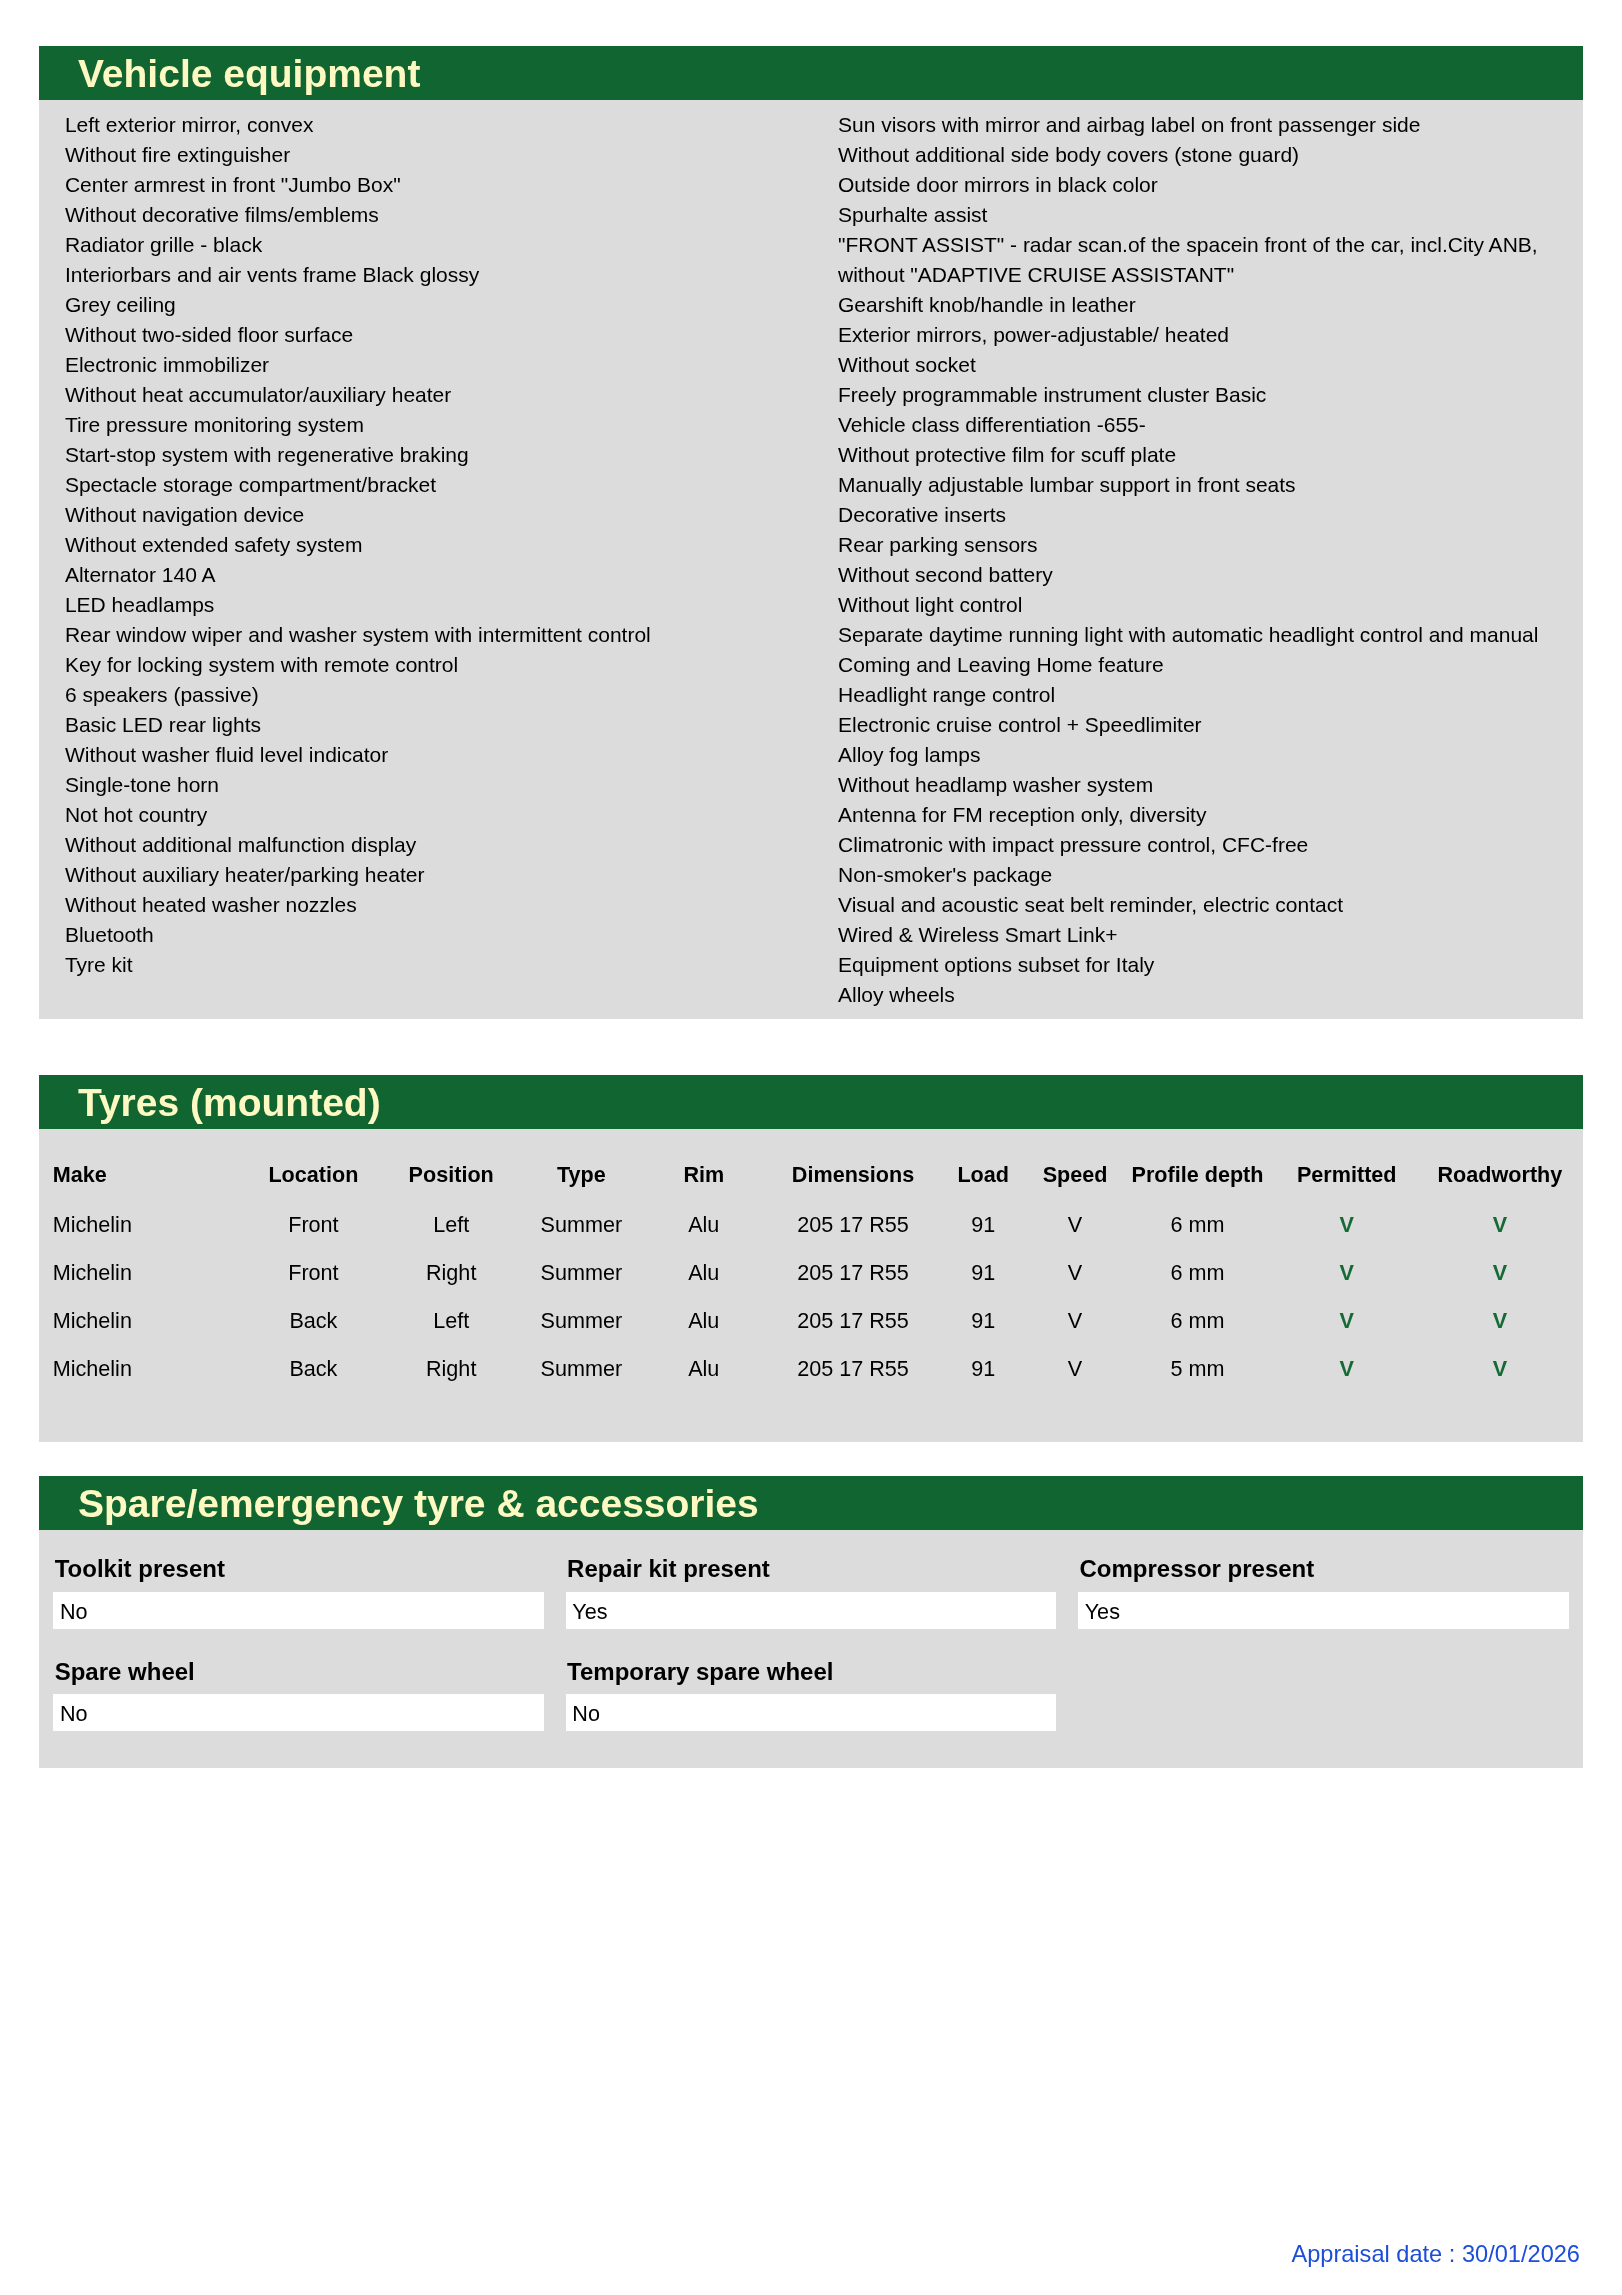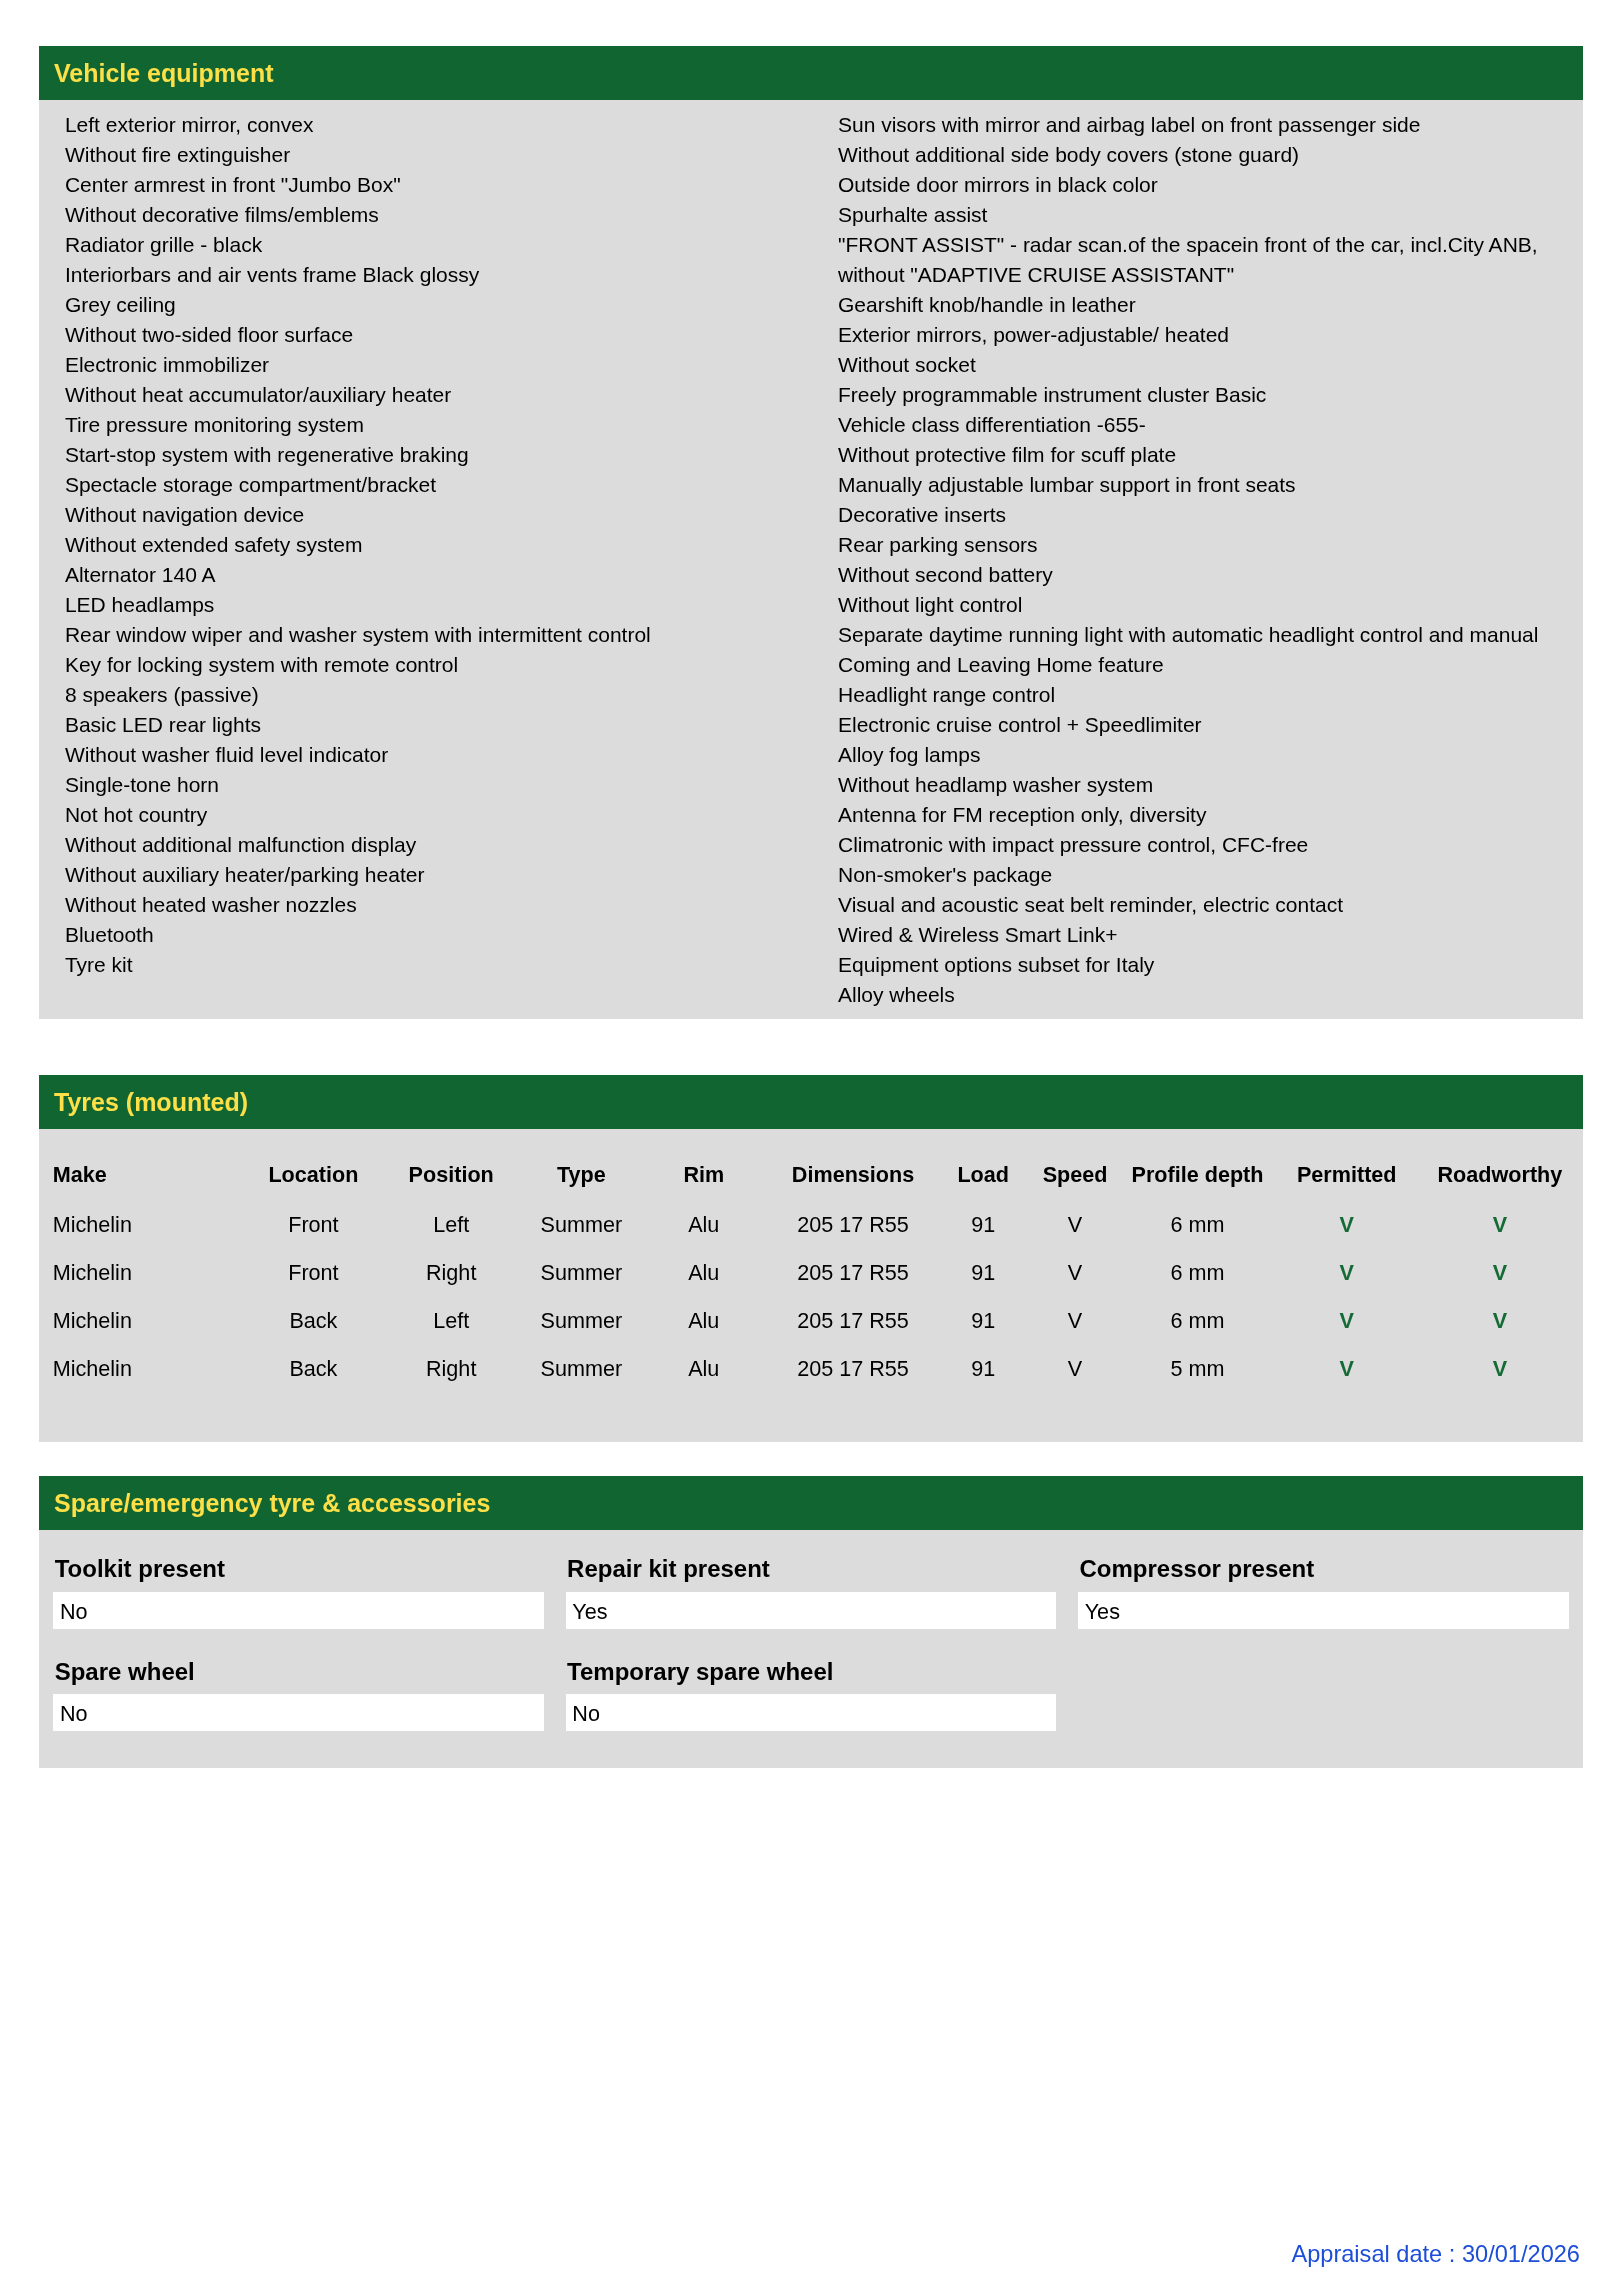--- a/index.html
+++ b/index.html
@@ -9,25 +9,25 @@
     height: 2295px;
     background: #ffffff;
     font-family: "Liberation Sans", "DejaVu Sans", sans-serif;
     color: #000000;
     overflow: hidden;
   }
   .section { position: absolute; left: 39px; width: 1544px; }
   .sec-header {
     height: 54px;
     background: #116531;
-    color: #fde047;
+    color: #fef9c3;
     font-weight: bold;
-    font-size: 25px;
+    font-size: 39px;
     line-height: 55px;
-    padding-left: 15px;
+    padding-left: 39px;
     box-sizing: border-box;
   }
   
   #sec-equipment { top: 46px; }
   .equip-body {
     background: #dcdcdc;
     padding: 9.8px 0 9.2px;
     display: grid;
     grid-template-columns: 781px 1fr;
   }
@@ -136,21 +136,21 @@
 
 
           <div class="eq-line">Alternator 140 A</div>
 
           <div class="eq-line">LED headlamps</div>
 
           <div class="eq-line">Rear window wiper and washer system with intermittent control</div>
 
           <div class="eq-line">Key for locking system with remote control</div>
 
-          <div class="eq-line">8 speakers (passive)</div>
+          <div class="eq-line">6 speakers (passive)</div>
 
           <div class="eq-line">Basic LED rear lights</div>
 
           <div class="eq-line">Without washer fluid level indicator</div>
 
           <div class="eq-line">Single-tone horn</div>
 
           <div class="eq-line">Not hot country</div>
 
           <div class="eq-line">Without additional malfunction display</div>

